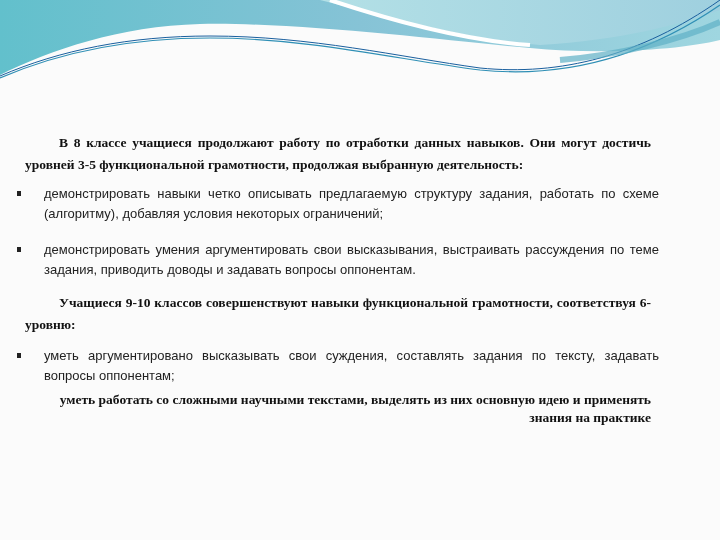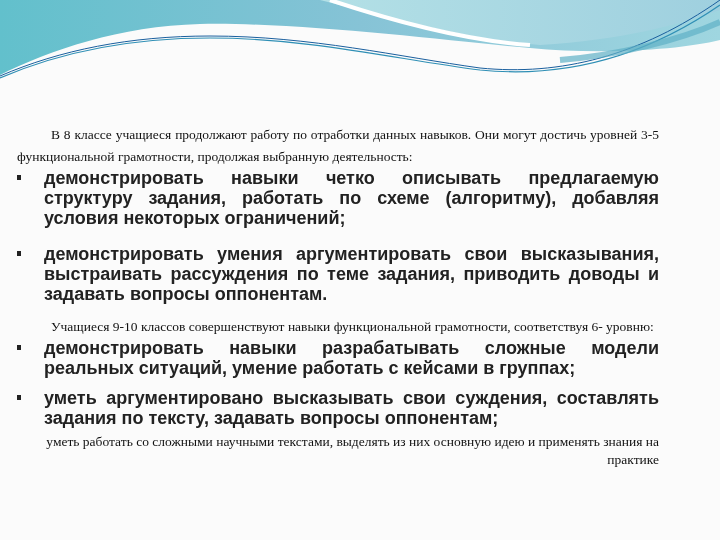--- a/index.html
+++ b/index.html
@@ -8,36 +8,35 @@
       background: #fbfbfb;
       font-family: "Liberation Sans", sans-serif;
       color: #111;
     }
     .wave { position: absolute; left: 0; top: 0; width: 720px; height: 100px; }
     .content {
       position: absolute; left: 17px; top: 124px; width: 642px;
     }
     .para-serif {
       font-family: "Liberation Serif", serif;
-      font-weight: normal;
+      font-weight: bold;
       font-size: 13.5px;
       line-height: 22px;
       text-align: justify;
-      margin: 0;
+      margin: 8px;
     }
     .indent { text-indent: 34px; }
     ul.bullets { list-style: none; margin: 0; padding: 0; }
     ul.bullets li {
       position: relative;
       padding-left: 27px;
-      font-size: 18px;
+      font-size: 13px;
       line-height: 20px;
       text-align: justify;
       color: #222;
-      font-weight: bold;
     }
     ul.bullets li .bullet {
       position: absolute; left: 0; top: 7px;
       width: 4px; height: 5px; background: #222;
     }
     .gap-a { margin-top: 16px; }
     .gap-b { margin-top: 10px; }
     .gap-c { margin-top: 12px; }
   </style>
 </head>
@@ -73,24 +72,20 @@
     </li>
     <li class="gap-a">
       <span class="bullet"></span>
       <span>демонстрировать умения аргументировать свои высказывания, выстраивать рассуждения по теме задания, приводить доводы и задавать вопросы оппонентам.</span>
     </li>
   </ul>
 
   <p class="para-serif indent gap-c">Учащиеся 9-10 классов совершенствуют навыки функциональной грамотности, соответствуя 6- уровню:</p>
 
   <ul class="bullets gap-c">
-    <li>
-      <span class="bullet"></span>
-      <span>демонстрировать навыки разрабатывать сложные модели реальных ситуаций, умение работать с кейсами в группах;</span>
-    </li>
     <li class="gap-b">
       <span class="bullet"></span>
       <span>уметь аргументировано высказывать свои суждения, составлять задания по тексту, задавать вопросы оппонентам;</span>
     </li>
   </ul>
 
   <p class="para-serif" style="margin-top:5px; line-height:18px; text-align:right;">уметь работать со сложными научными текстами, выделять из них основную идею и применять знания на практике</p>
 </div>
 
 </body></html>

